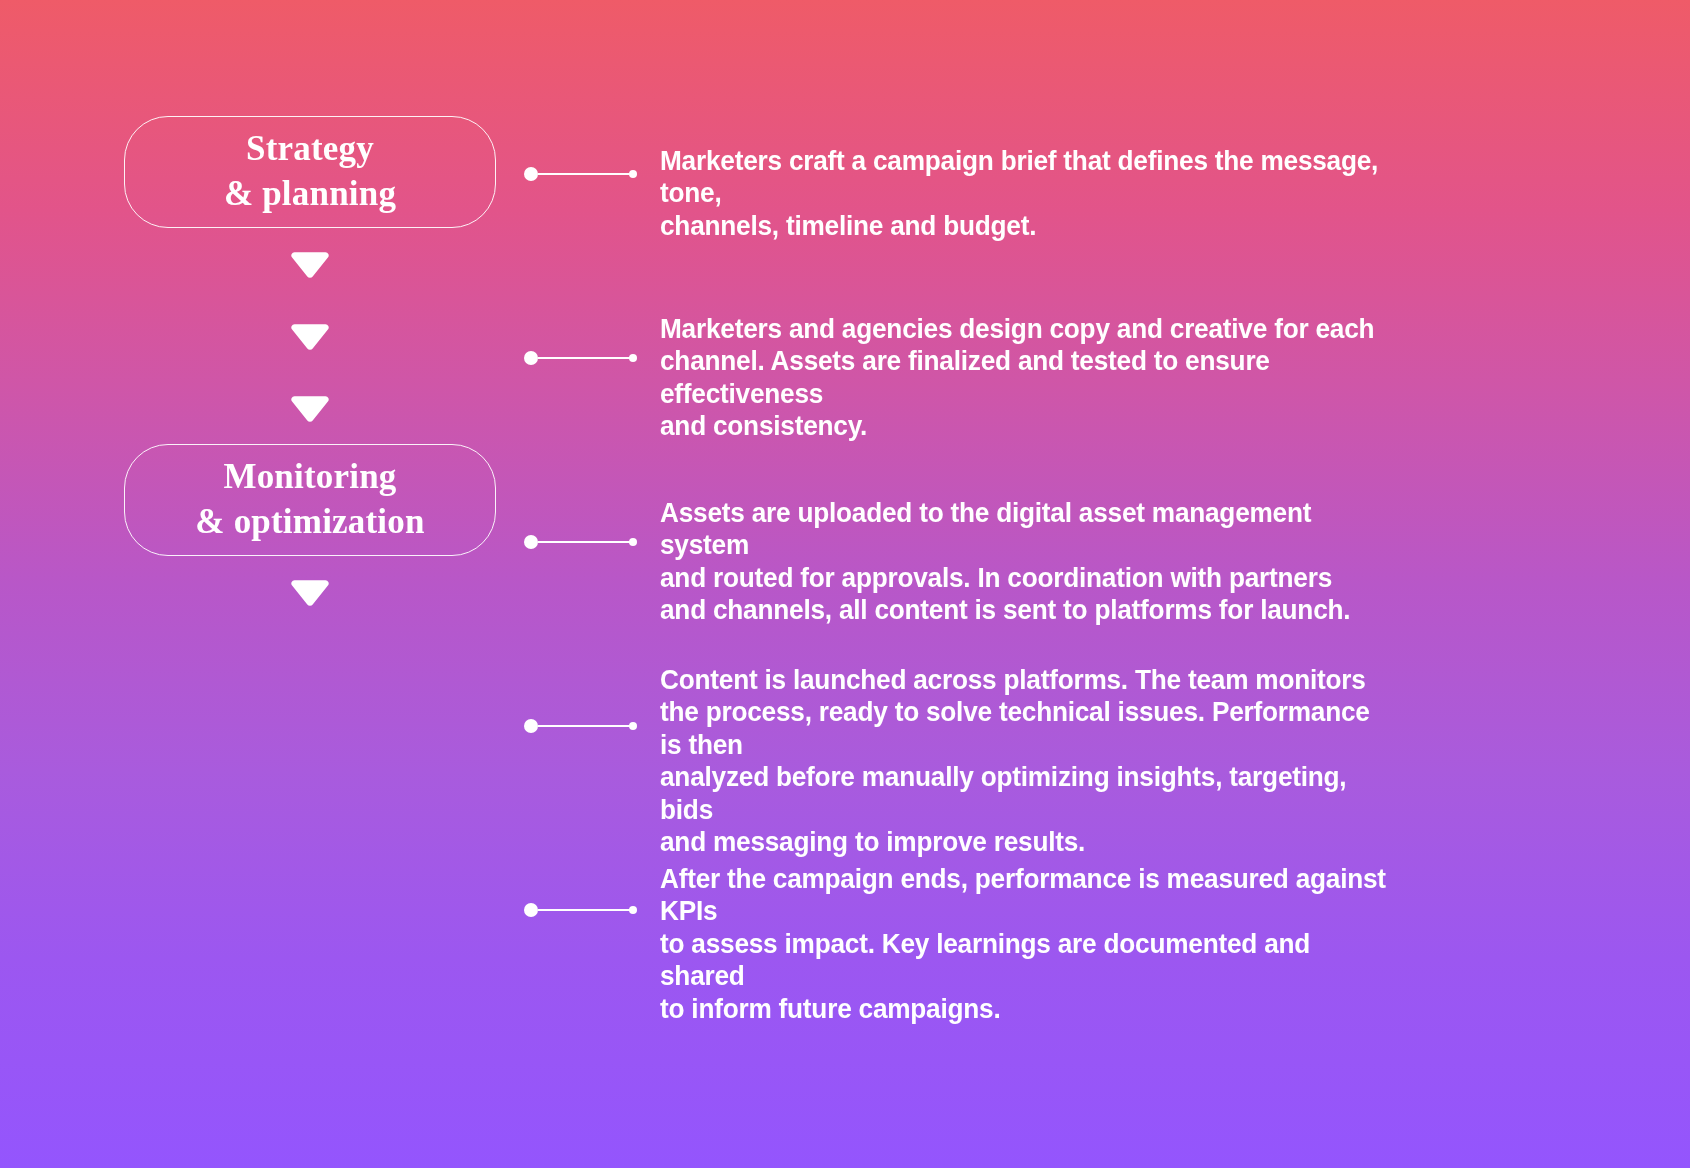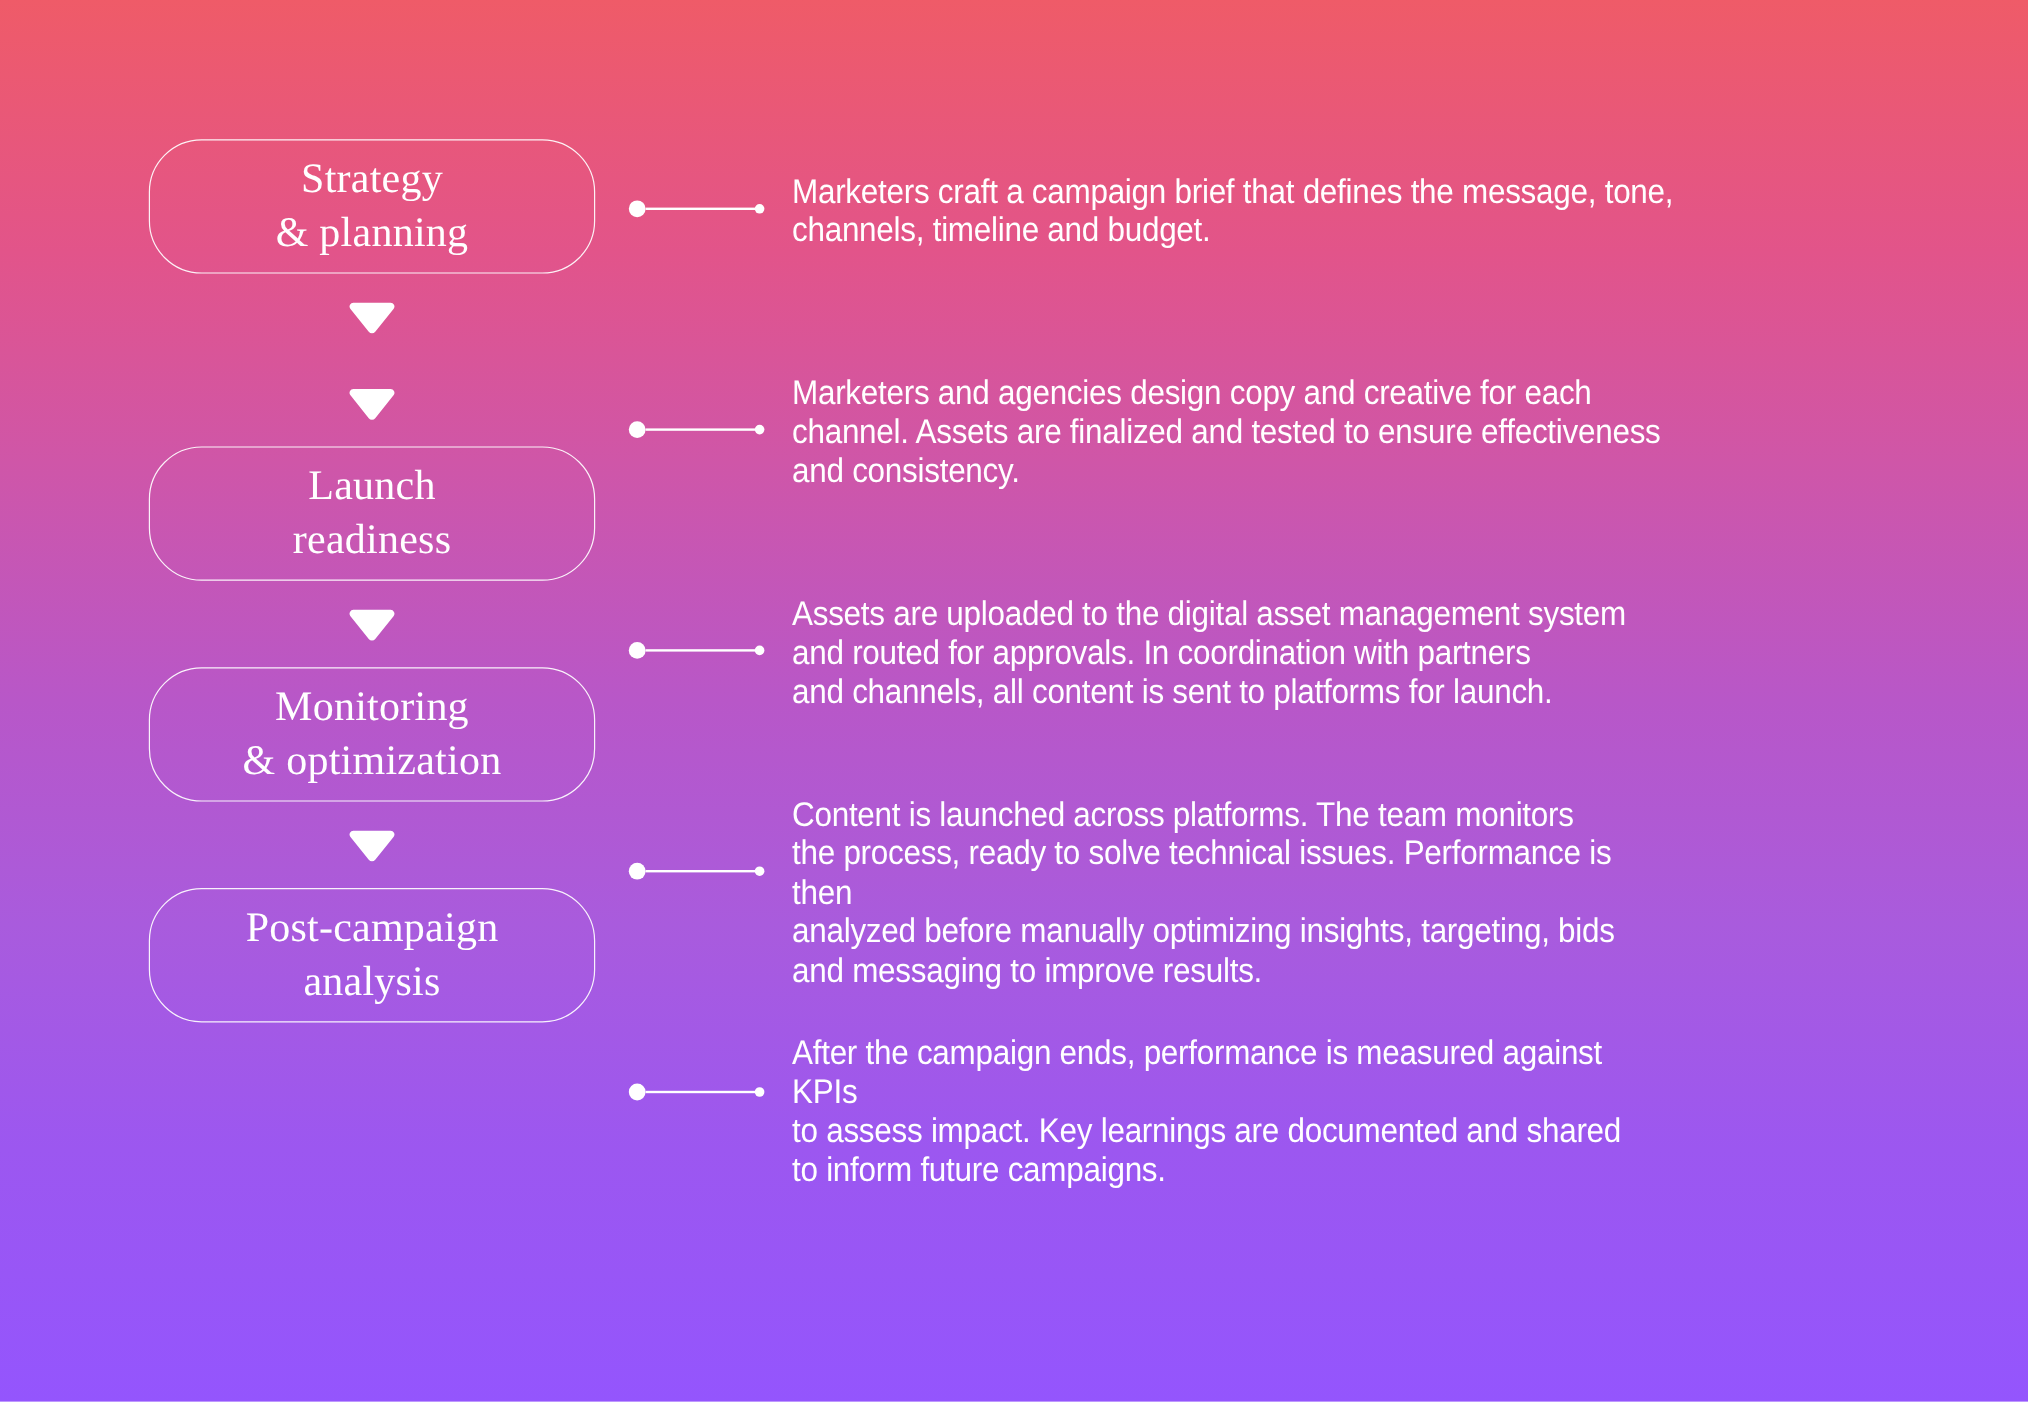--- a/index.html
+++ b/index.html
@@ -18,20 +18,21 @@
        #b857c8 50%,
        #a95bdd 66%,
        #9c57f0 82%,
        #9455fd 100%);
   }
 
   #canvas {
     position: relative;
     width: 1636px;
     height: 1168px;
+    font-weight: bold;
   }
 
   
   .flow {
     position: absolute;
     left: 124px;
     top: 116px;
     width: 372px;
   }
 
@@ -132,44 +133,36 @@
         <path d="M4.5 3.2 h31 a3.2 3.2 0 0 1 2.6 5.05 l-15.4 19.2 a3.4 3.4 0 0 1 -5.4 0 l-15.4 -19.2 a3.2 3.2 0 0 1 2.6 -5.05 z" fill="#ffffff"></path>
       </svg>
     </div>
 
     <div class="arrow-wrap" style="height:72px;">
       <svg class="arrow-down" width="40" height="30" viewBox="0 0 40 30">
         <path d="M4.5 3.2 h31 a3.2 3.2 0 0 1 2.6 5.05 l-15.4 19.2 a3.4 3.4 0 0 1 -5.4 0 l-15.4 -19.2 a3.2 3.2 0 0 1 2.6 -5.05 z" fill="#ffffff"></path>
       </svg>
     </div>
 
-    <div class="stage-box" style="height:112px;">
-      <span class="label">Launch
-readiness</span>
-    </div>
     <div class="arrow-wrap" style="height:72px;">
       <svg class="arrow-down" width="40" height="30" viewBox="0 0 40 30">
         <path d="M4.5 3.2 h31 a3.2 3.2 0 0 1 2.6 5.05 l-15.4 19.2 a3.4 3.4 0 0 1 -5.4 0 l-15.4 -19.2 a3.2 3.2 0 0 1 2.6 -5.05 z" fill="#ffffff"></path>
       </svg>
     </div>
 
     <div class="stage-box" style="height:112px;">
       <span class="label">Monitoring
 &amp; optimization</span>
     </div>
     <div class="arrow-wrap" style="height:72px;">
       <svg class="arrow-down" width="40" height="30" viewBox="0 0 40 30">
         <path d="M4.5 3.2 h31 a3.2 3.2 0 0 1 2.6 5.05 l-15.4 19.2 a3.4 3.4 0 0 1 -5.4 0 l-15.4 -19.2 a3.2 3.2 0 0 1 2.6 -5.05 z" fill="#ffffff"></path>
       </svg>
     </div>
 
-    <div class="stage-box" style="height:112px;">
-      <span class="label">Post-campaign
-analysis</span>
-    </div>
   </div>
 
   <div class="connector" style="top:167px;">
     <span class="dot-big"></span>
     <span class="line"></span>
     <span class="dot-small"></span>
   </div>
   <div class="connector" style="top:351px;">
     <span class="dot-big"></span>
     <span class="line"></span>

